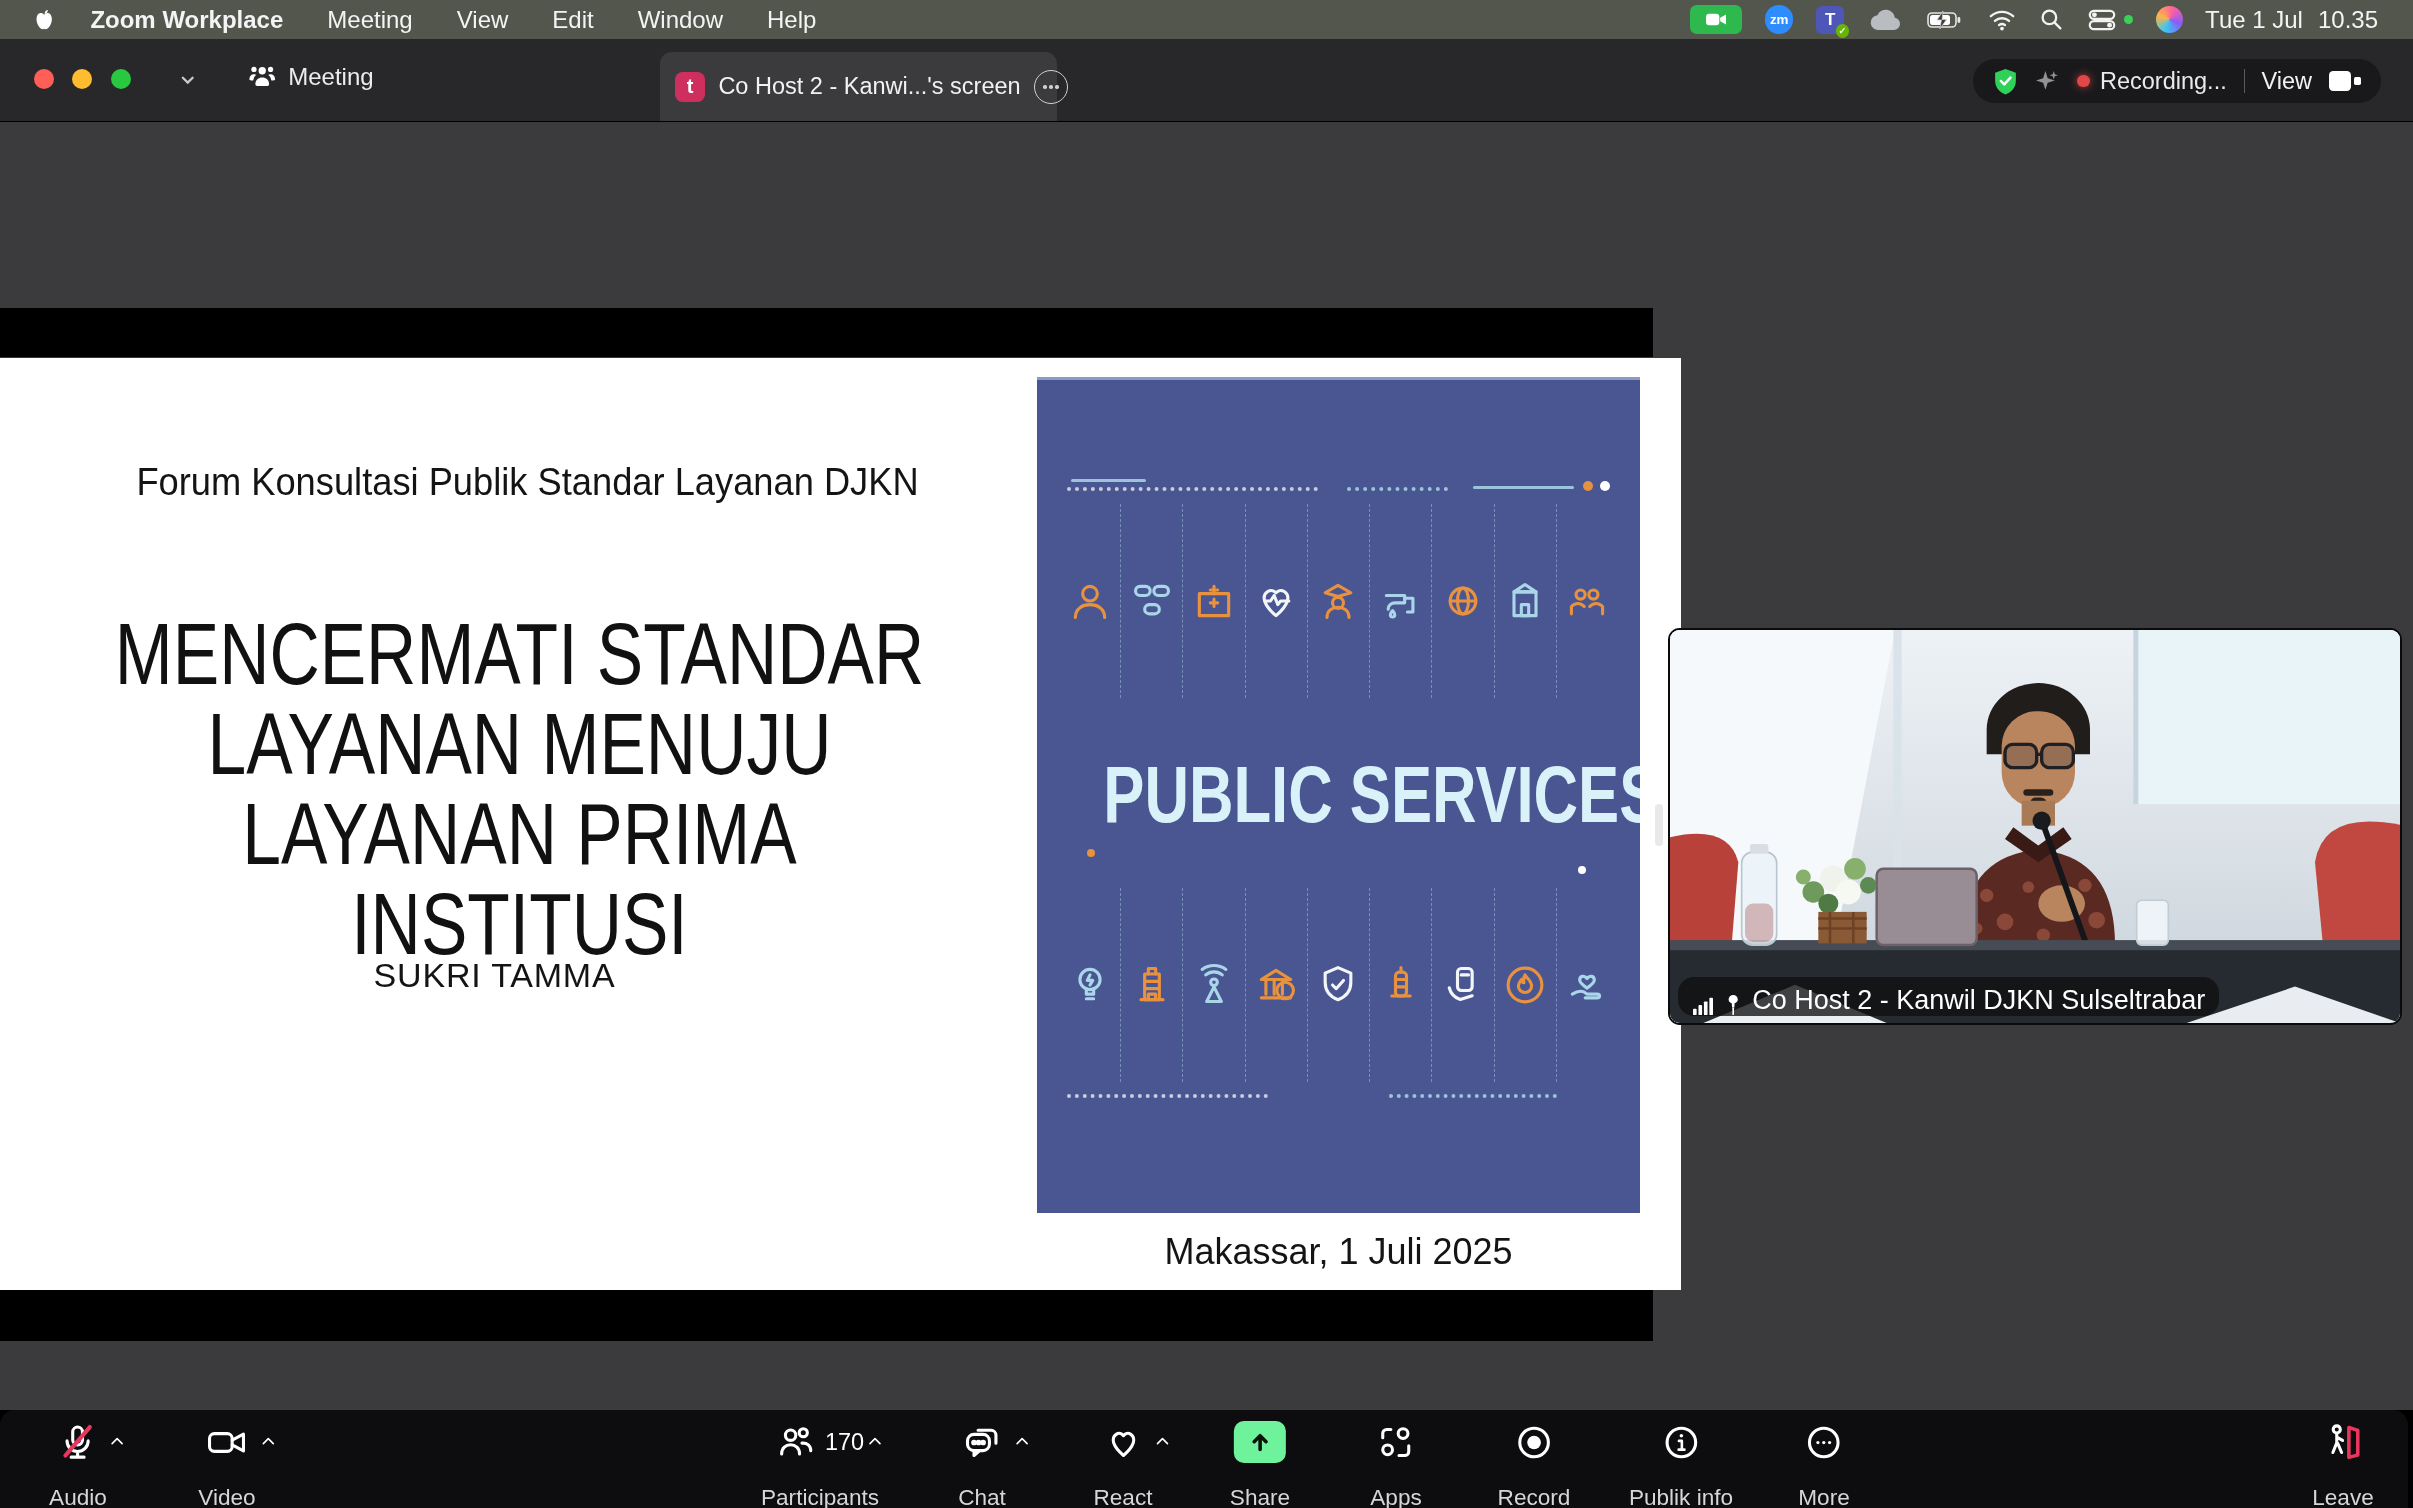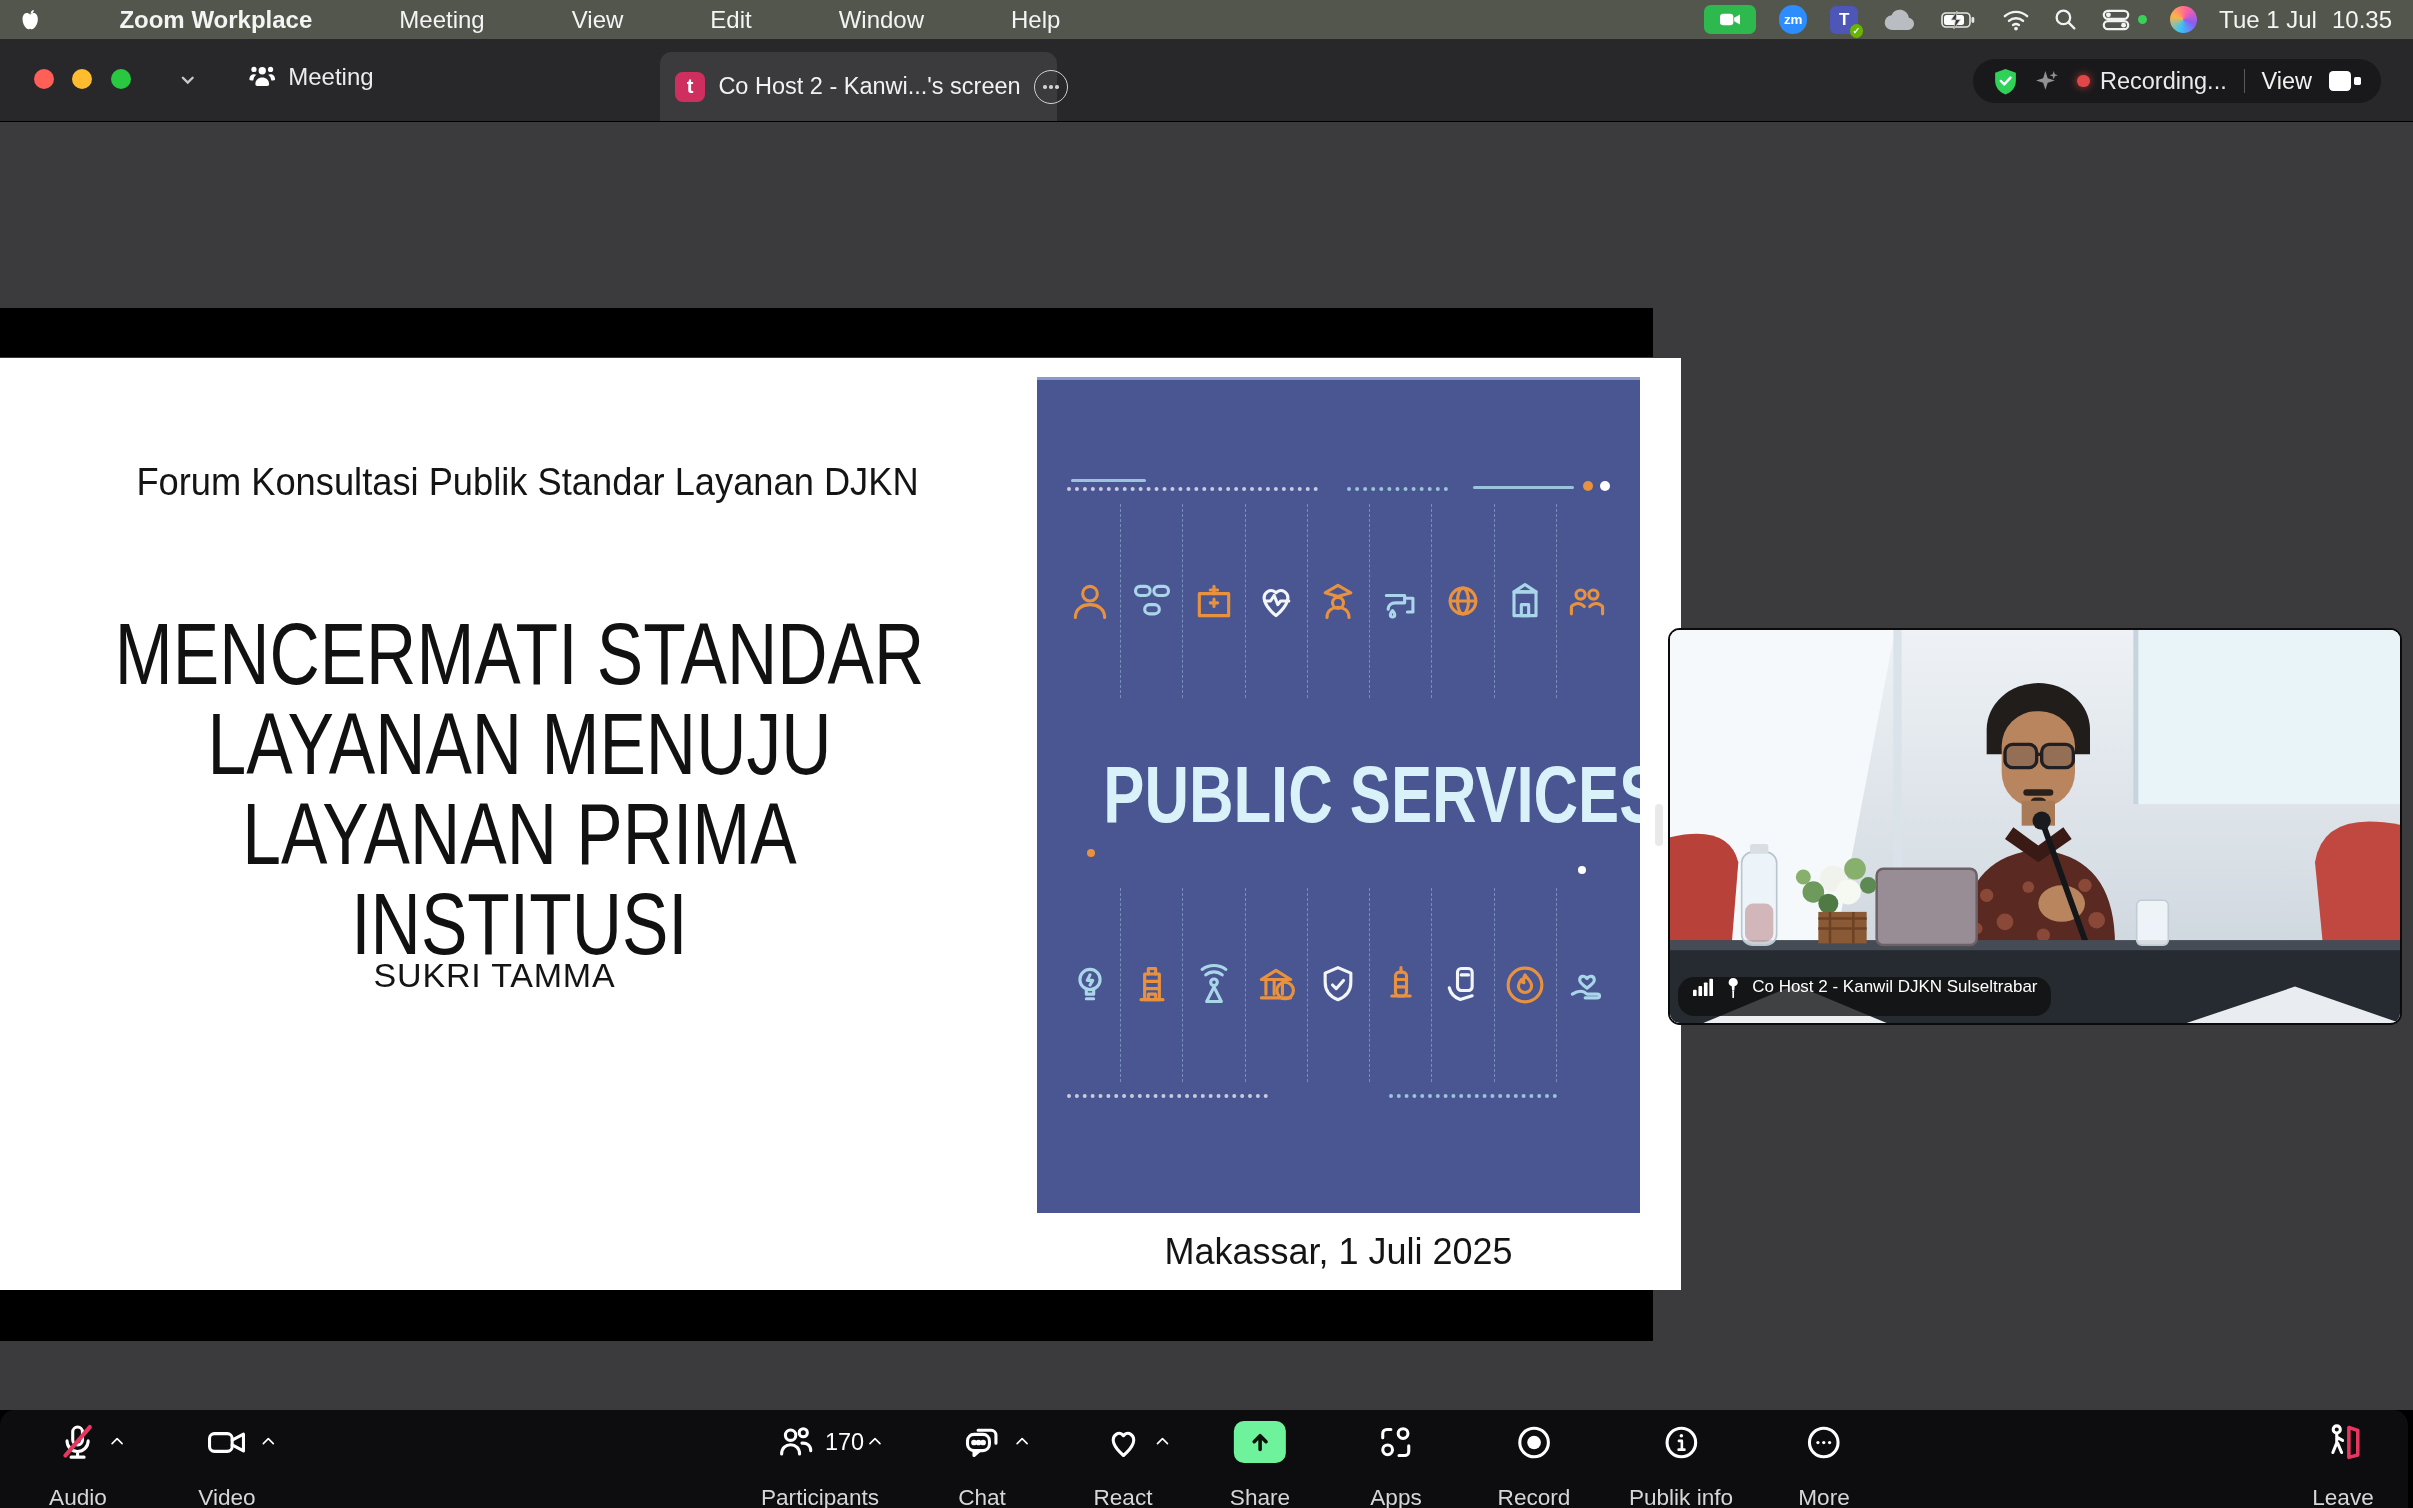--- a/index.html
+++ b/index.html
@@ -1,21 +1,21 @@
 <!DOCTYPE html>
 <html style="font-size:13.4px"><head>
 <meta charset="utf-8">
 <style>
   html,body{margin:0;padding:0;background:#000;}
   .screen{position:relative;width:2413px;height:1508px;overflow:hidden;background:#000;
           font-family:"Liberation Sans",sans-serif;-webkit-font-smoothing:antialiased;}
 
   
   .menubar{position:absolute;left:0;top:0;width:2413px;height:39px;background:#53564c;
-           display:flex;align-items:center;color:#f4f4f4;font-size:24px;padding:0 21px;box-sizing:border-box;gap:43px;}
+           display:flex;align-items:center;color:#f4f4f4;font-size:24px;padding:0 35px;box-sizing:border-box;}
   .mb-item{margin-right:44px;white-space:nowrap;}
   .mb-app{font-weight:700;margin-left:37px;}
   .mb-spacer{flex:1;}
   .mb-right{display:flex;align-items:center;gap:22.6px;}
   .cam-pill{width:52px;height:28.5px;border-radius:6.7px;background:#2eb94f;display:flex;align-items:center;justify-content:center;}
   .zm-dot{width:28.5px;height:28.5px;border-radius:50%;background:#2d8cff;color:#fff;font-size:13.4px;font-weight:700;
           display:flex;align-items:center;justify-content:center;}
   .teams-sq{width:28px;height:28px;border-radius:5.9px;background:#4e56b8;color:#fff;font-size:17px;font-weight:700;
             display:flex;align-items:center;justify-content:center;position:relative;}
   .teams-check{position:absolute;right:-5px;bottom:-4.2px;width:13.4px;height:13.4px;border-radius:50%;background:#67b500;
@@ -77,21 +77,21 @@
   .dotline.blue{border-top-color:rgba(169,214,232,.85);}
   .gline{position:absolute;height:3.4px;background:#a9d6e8;border-radius:1.7px;opacity:.85;}
   .gdot{position:absolute;border-radius:50%;}
   .gdot.o{background:#e8923f;}.gdot.w{background:#fff;}
 
   
   .vthumb{position:absolute;left:1668px;top:628px;width:734px;height:397px;border-radius:11.7px;border:2.5px solid #0b0b0c;
           overflow:hidden;background:#cfd8e0;box-sizing:border-box;}
   .vthumb svg.scene{position:absolute;left:0;top:0;width:100%;height:100%;}
   .vlabel{position:absolute;left:8.4px;bottom:6.7px;height:39px;border-radius:16px;background:rgba(16,16,16,.78);
-          display:flex;align-items:flex-start;gap:10px;padding:0 13.4px;color:#fff;font-size:17px;white-space:nowrap;}
+          display:flex;align-items:flex-end;gap:10px;padding:0 13.4px;color:#fff;font-size:27px;white-space:nowrap;}
   .drag-handle{position:absolute;left:1655px;top:804px;width:8.4px;height:42px;border-radius:4.2px;background:#e9e9e9;}
 
   
   .toolbar{position:absolute;left:0;top:1410px;width:2408px;height:99px;background:#0d0d0f;border-radius:15px 15px 0 0;}
   .tbi{position:absolute;top:10px;transform:translateX(-50%);display:flex;flex-direction:column;align-items:center;
        color:#d6d6d6;font-size:22.6px;}
   .tbi .row{display:flex;align-items:center;gap:10px;height:44px;position:relative;}
   .tbi .lbl{margin-top:21px;white-space:nowrap;}
   .tbi svg{display:block;}
   .chev{position:absolute;top:11.7px;}

